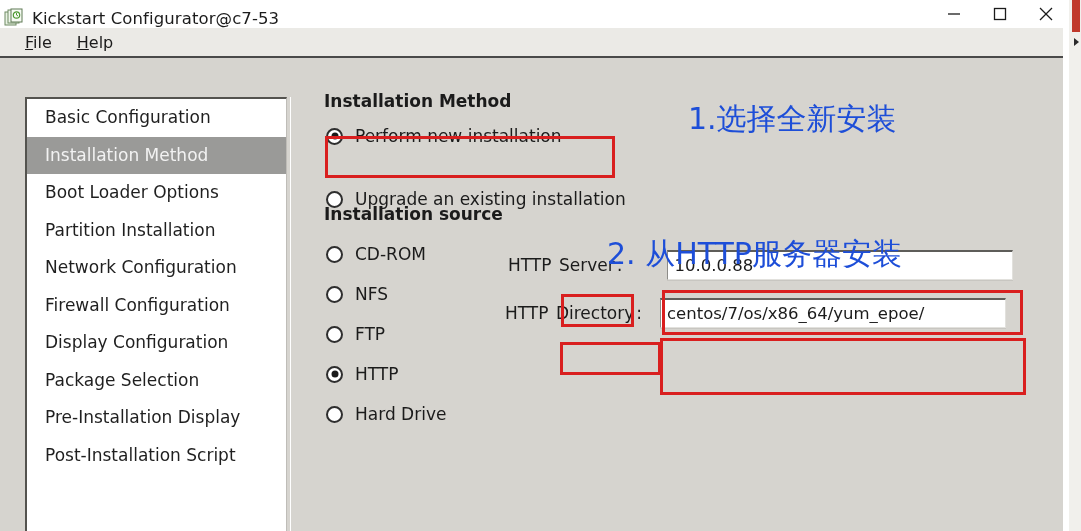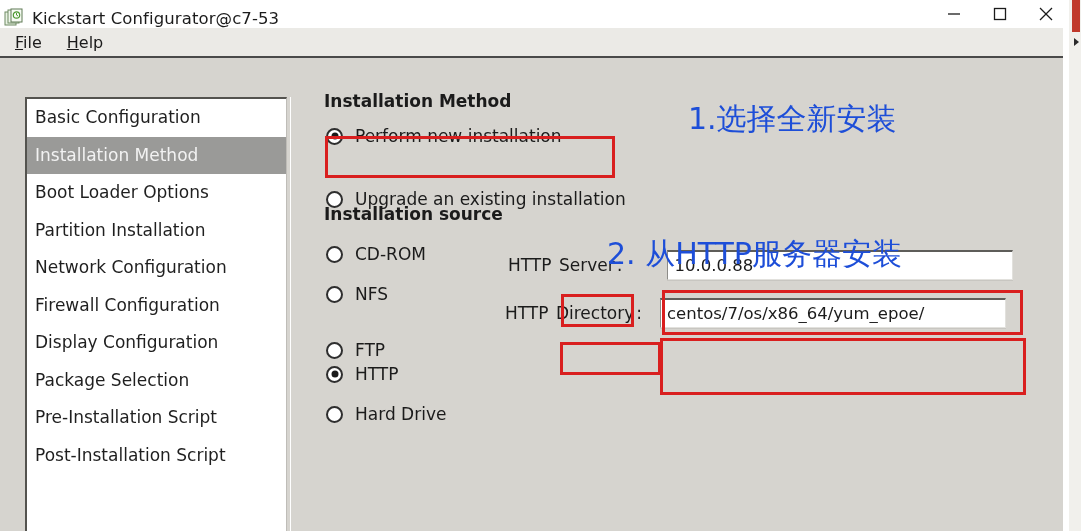--- a/index.html
+++ b/index.html
@@ -71,20 +71,21 @@
   
   .menubar {
     position: absolute;
     left: 0; top: 28px;
     width: 1069px;
     height: 28px;
     background: #ebeae6;
     display: flex;
     align-items: center;
     border-bottom: 2px solid #4a4a4a;
+    padding-left: 10px;
   }
   .menu-item {
     font-size: 16px;
     color: #1b1b1b;
     padding: 0 10px;
     margin-left: 5px;
     cursor: default;
     white-space: nowrap;
   }
   .menu-item .mnem {
@@ -109,21 +110,21 @@
     background: #ffffff;
     border-top: 2px solid #54534f;
     border-left: 2px solid #54534f;
     border-right: 1px solid #bfbdb8;
     box-sizing: border-box;
     overflow: hidden;
   }
   .side-item {
     height: 37.5px;
     line-height: 37.5px;
-    padding-left: 8px;
+    padding-left: 18px;
     font-size: 17px;
     color: #1f1f1f;
     white-space: nowrap;
     cursor: default;
     box-sizing: border-box;
   }
   .side-item.selected {
     background: #9a9a98;
     color: #f2f2f2;
   }
@@ -185,21 +186,21 @@
     font-size: 17px;
     color: #1b1b1b;
   }
 
   
   #radio-new-install  { left: 26px; top: 68px; }
   #radio-upgrade      { left: 26px; top: 131px; }
   
   #radio-cdrom      { left: 26px; top: 186px; }
   #radio-nfs        { left: 26px; top: 226px; }
-  #radio-ftp        { left: 26px; top: 282px; }
+  #radio-ftp        { left: 26px; top: 266px; }
   #radio-http       { left: 26px; top: 306px; }
   #radio-harddrive  { left: 26px; top: 346px; }
 
   
   .field-row {
     position: absolute;
     display: flex;
     align-items: center;
   }
   #field-row-server { left: 208px; top: 192px; gap: 31px; }
@@ -326,21 +327,21 @@
 
     <div class="sidebar">
       <div class="side-item">Basic Configuration</div>
       <div class="side-item selected">Installation Method</div>
       <div class="side-item">Boot Loader Options</div>
       <div class="side-item">Partition Installation</div>
       <div class="side-item">Network Configuration</div>
       <div class="side-item">Firewall Configuration</div>
       <div class="side-item">Display Configuration</div>
       <div class="side-item">Package Selection</div>
-      <div class="side-item">Pre-Installation Script</div>
+      <div class="side-item">Pre-Installation Display</div>
       <div class="side-item">Post-Installation Script</div>
     </div>
     <div class="sidebar-divider"></div>
 
     <div class="main">
 
       <div class="section-heading" id="heading-install-method">Installation Method</div>
 
       <div class="radio-row" id="radio-new-install">
         <span class="radio-dot on"></span>

